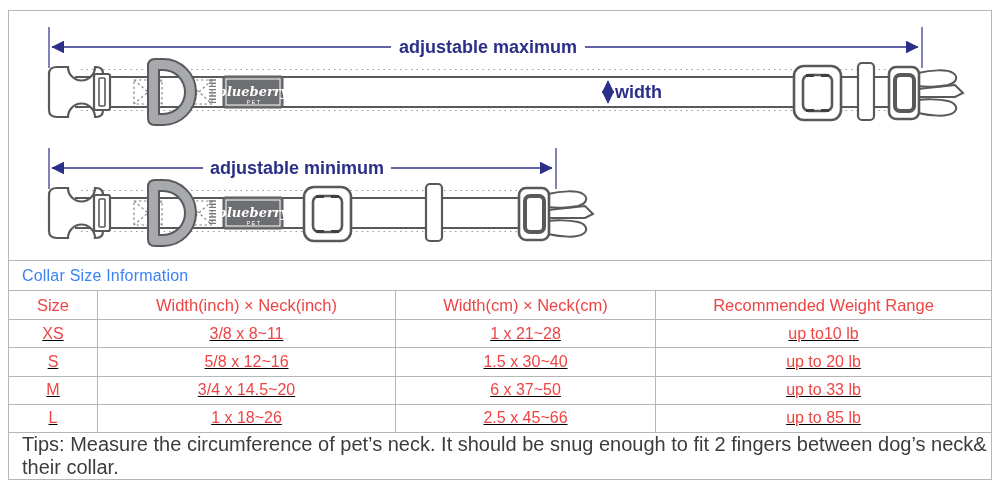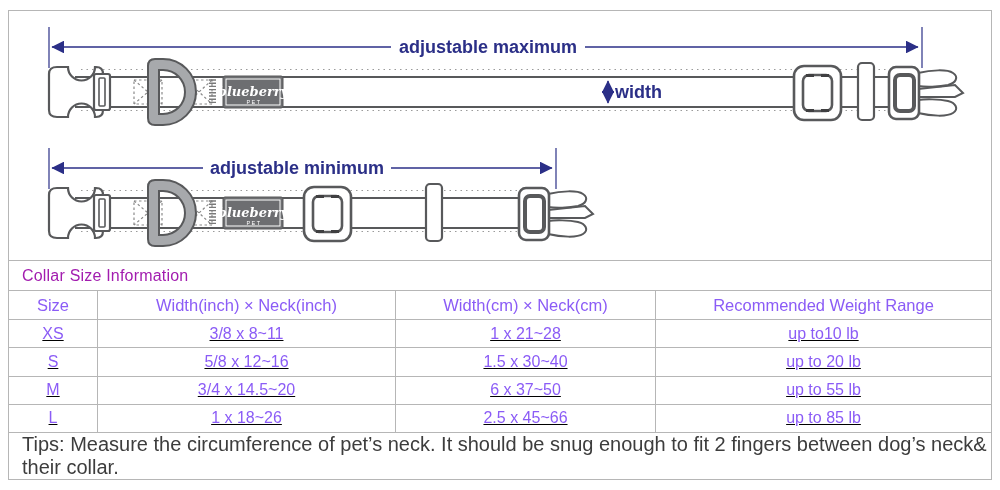--- a/index.html
+++ b/index.html
@@ -7,27 +7,27 @@
   .stage { position:relative; width:1000px; height:490px; background:#fff; overflow:hidden; }
   .panel {
     position:absolute; left:8px; top:10px; width:984px; height:470px;
     border:1px solid #b6b6b6; box-sizing:border-box;
     display:flex; flex-direction:column;
   }
   .diagrams { height:250px; border-bottom:1px solid #b6b6b6; box-sizing:border-box; }
   .title-row {
     height:32px; border-bottom:1px solid #b6b6b6; box-sizing:border-box;
     display:flex; align-items:center; padding-left:13px;
-    font-size:16px; color:#a21caf; letter-spacing:0.2px;
+    font-size:16px; color:#3b82f6; letter-spacing:0.2px;
   }
   .trow { display:grid; grid-template-columns:89px 298px 260px 1fr;
           border-bottom:1px solid #b6b6b6; box-sizing:border-box; }
   .trow > div { display:flex; align-items:center; justify-content:center;
                 border-right:1px solid #b6b6b6; box-sizing:border-box;
-                font-size:16px; color:#8b5cf6; }
+                font-size:16px; color:#ef4444; }
   .trow > div:last-child { border-right:none; }
   .thead { height:31px; }
   .thead > div { font-size:16.5px; }
   .drow { height:30px;text-decoration:underline; }
   .tips { flex:1; display:flex; align-items:center; padding-left:13px;
           font-size:20px; color:#3d3d3d; }
   text { font-family:"Liberation Sans", sans-serif; }
   .dimtext { font-weight:bold; font-size:18px; fill:#2b2f87; }
   .brand-main { font-family:"DejaVu Serif", serif; font-style:italic; font-weight:bold;
                 font-size:13px; fill:#ffffff; }
@@ -180,21 +180,21 @@
       <div>S</div>
       <div>5/8 x 12~16</div>
       <div>1.5 x 30~40</div>
       <div>up to 20 lb</div>
     </div>
 
     <div class="trow drow">
       <div>M</div>
       <div>3/4 x 14.5~20</div>
       <div>6 x 37~50</div>
-      <div>up to 55 lb</div>
+      <div>up to 33 lb</div>
     </div>
 
     <div class="trow drow">
       <div>L</div>
       <div>1 x 18~26</div>
       <div>2.5 x 45~66</div>
       <div>up to 85 lb</div>
     </div>
 
     <div class="tips">Tips: Measure the circumference of pet’s neck. It should be snug enough to fit 2 fingers between dog’s neck&amp; their collar.</div>

